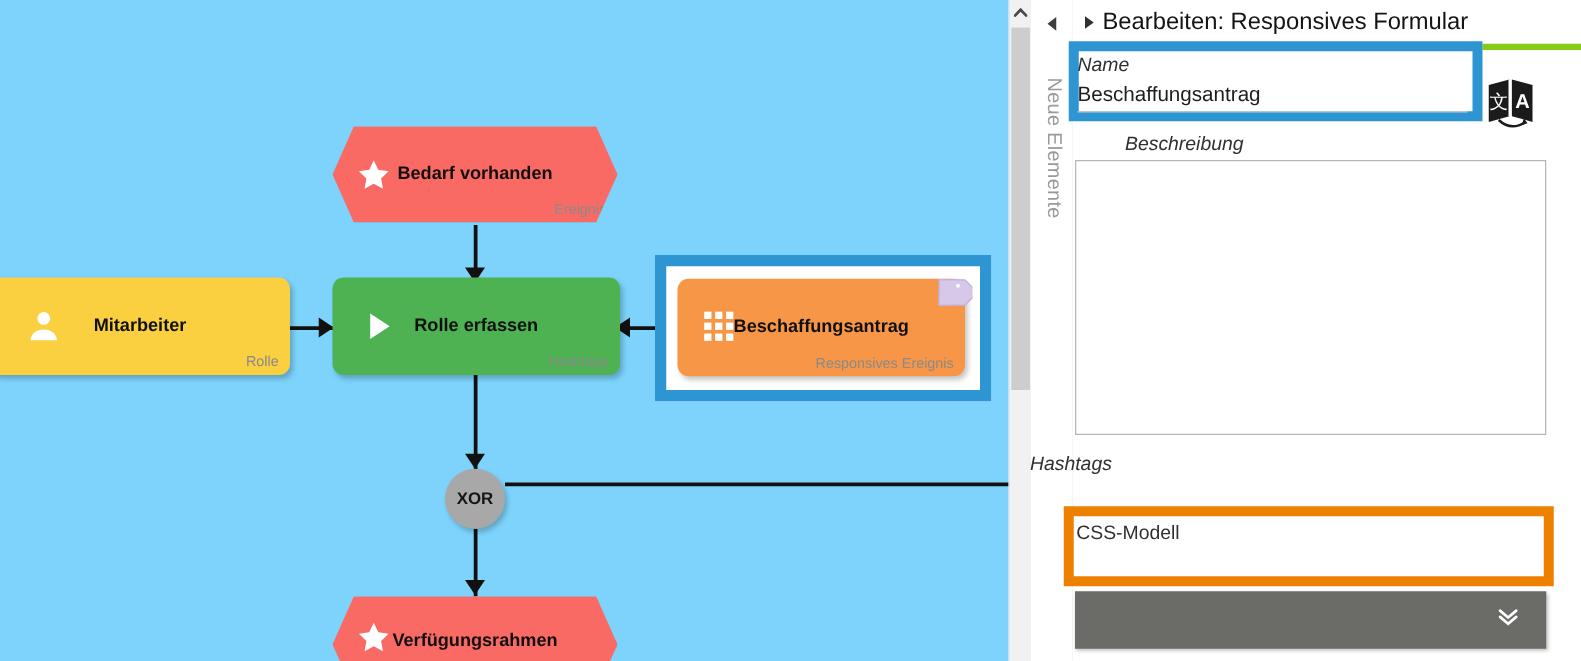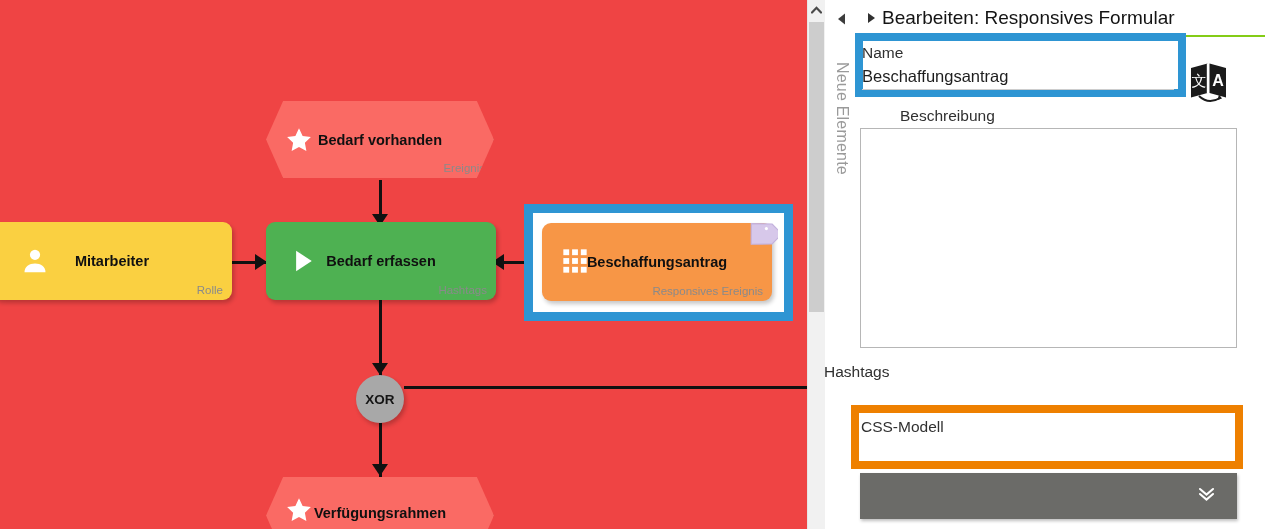--- a/index.html
+++ b/index.html
@@ -18,21 +18,21 @@
     width: 1265px;
     height: 529px;
     background: #ffffff;
   }
 
   
   #canvas {
     position: absolute;
     left: 0; top: 0;
     width: 807px; height: 529px;
-    background: #ef4444;
+    background: #7dd3fc;
     overflow: hidden;
   }
 
   .node {
     position: absolute;
     box-sizing: border-box;
     box-shadow: 2px 3px 4px rgba(0,0,0,0.22);
   }
   .node-title {
     position: absolute;
@@ -197,41 +197,42 @@
   #panel {
     position: absolute;
     left: 858px; top: 0;
     width: 407px; height: 529px;
     background: #ffffff;
   }
   #panel-header {
     position: absolute;
     left: 0; top: 0;
     width: 407px; height: 35px;
-    border-bottom: 2px solid #84cc16;
+    border-bottom: 5px solid #84cc16;
     display: flex;
     align-items: center;
   }
   #panel-header-caret {
     margin-left: 10px;
     margin-right: 7px;
     width: 0; height: 0;
     border-top: 5px solid transparent;
     border-bottom: 5px solid transparent;
     border-left: 7px solid #303030;
   }
   #panel-title {
     font-size: 19px;
     color: #141414;
     white-space: nowrap;
   }
 
   .field-label {
     font-size: 15.5px;
     color: #303030;
+    font-style: italic;
   }
 
   
   #name-ring {
     position: absolute;
     left: 855px; top: 33px;
     width: 331px; height: 64px;
     border: 8px solid #2e95d3;
     background: #ffffff;
     box-sizing: border-box;
@@ -388,21 +389,21 @@
       <div class="node-title">Mitarbeiter</div>
       <div class="node-type">Rolle</div>
     </div>
 
     <div class="node fn" style="left:266px; top:222px; width:230px; height:78px;">
       <div class="node-icon" style="left:22px;">
         <svg viewBox="0 0 24 24" width="30" height="30">
           <path fill="#ffffff" d="M6.5 3.8L19 12 6.5 20.2z"></path>
         </svg>
       </div>
-      <div class="node-title">Bedarf erfassen</div>
+      <div class="node-title">Rolle erfassen</div>
       <div class="node-type">Hashtags</div>
     </div>
 
     <div class="node form" style="left:542px; top:223px; width:230px; height:78px;">
       <div class="node-icon" style="left:19px;">
         <svg viewBox="0 0 24 24" width="28" height="28">
           <g fill="#ffffff">
             <rect x="2" y="2" width="5" height="5"></rect>
             <rect x="9.5" y="2" width="5" height="5"></rect>
             <rect x="17" y="2" width="5" height="5"></rect>

